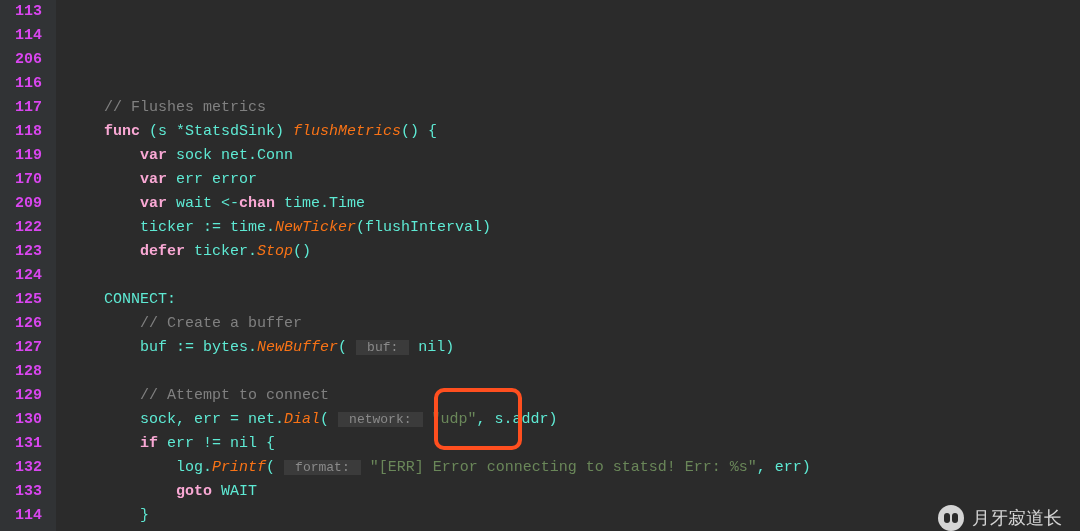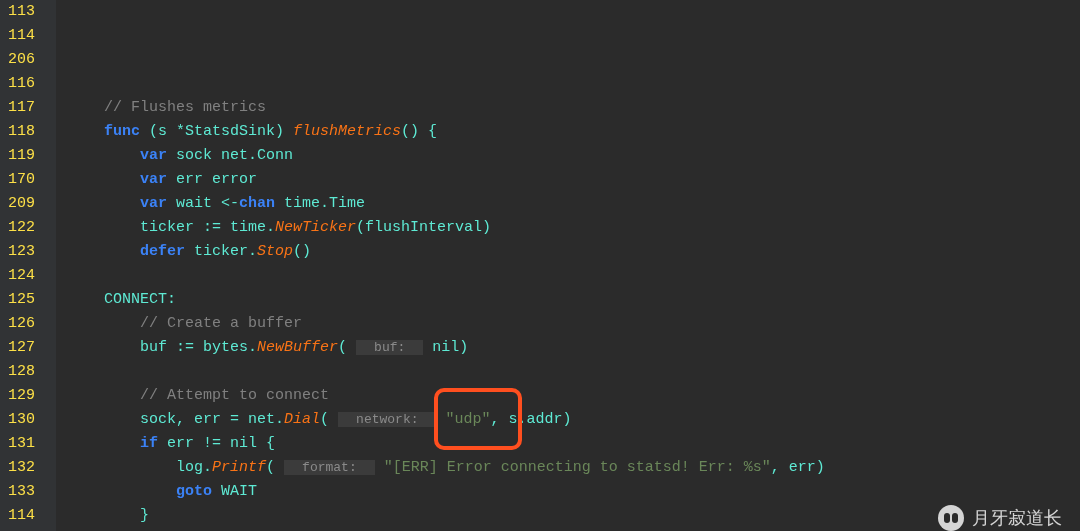--- a/index.html
+++ b/index.html
@@ -14,44 +14,45 @@
     overflow: hidden;
     position: relative;
   }
   .editor {
     display: flex;
     width: 100%;
     height: 100%;
   }
   .gutter {
     background: #313335;
-    color: #fde047;
-    text-align: left;
+    color: #d946ef;
+    text-align: right;
     padding: 0 14px 0 8px;
     user-select: none;
     flex: 0 0 auto;
     min-width: 56px;
+    font-weight: bold;
   }
   .gutter .ln { height: 24px; }
   .code {
     padding-left: 12px;
     white-space: pre;
     position: relative;
     flex: 1 1 auto;
   }
   .code .row { height: 24px; }
-  .tok-kw   { color: #3b82f6; font-weight: bold; }
+  .tok-kw   { color: #f9a8d4; font-weight: bold; }
   .tok-fn   { color: #f97316; font-style: italic; }
   .tok-str  { color: #6a8759; }
   .tok-cmt  { color: #808080; margin-top: 48px; }
   .tok-hint {
     color: #8a8a8a;
     background: #3b3b3b;
     border-radius: 0;
-    padding: 0 18px;
+    padding: 0 11px;
     font-size: 13px;
   }
   .tok-ident{ color: #5eead4; }
   .highlight-box {
     position: absolute;
     border: 4px solid #ff4f1f;
     border-radius: 10px;
     pointer-events: none;
   }
   .watermark {

